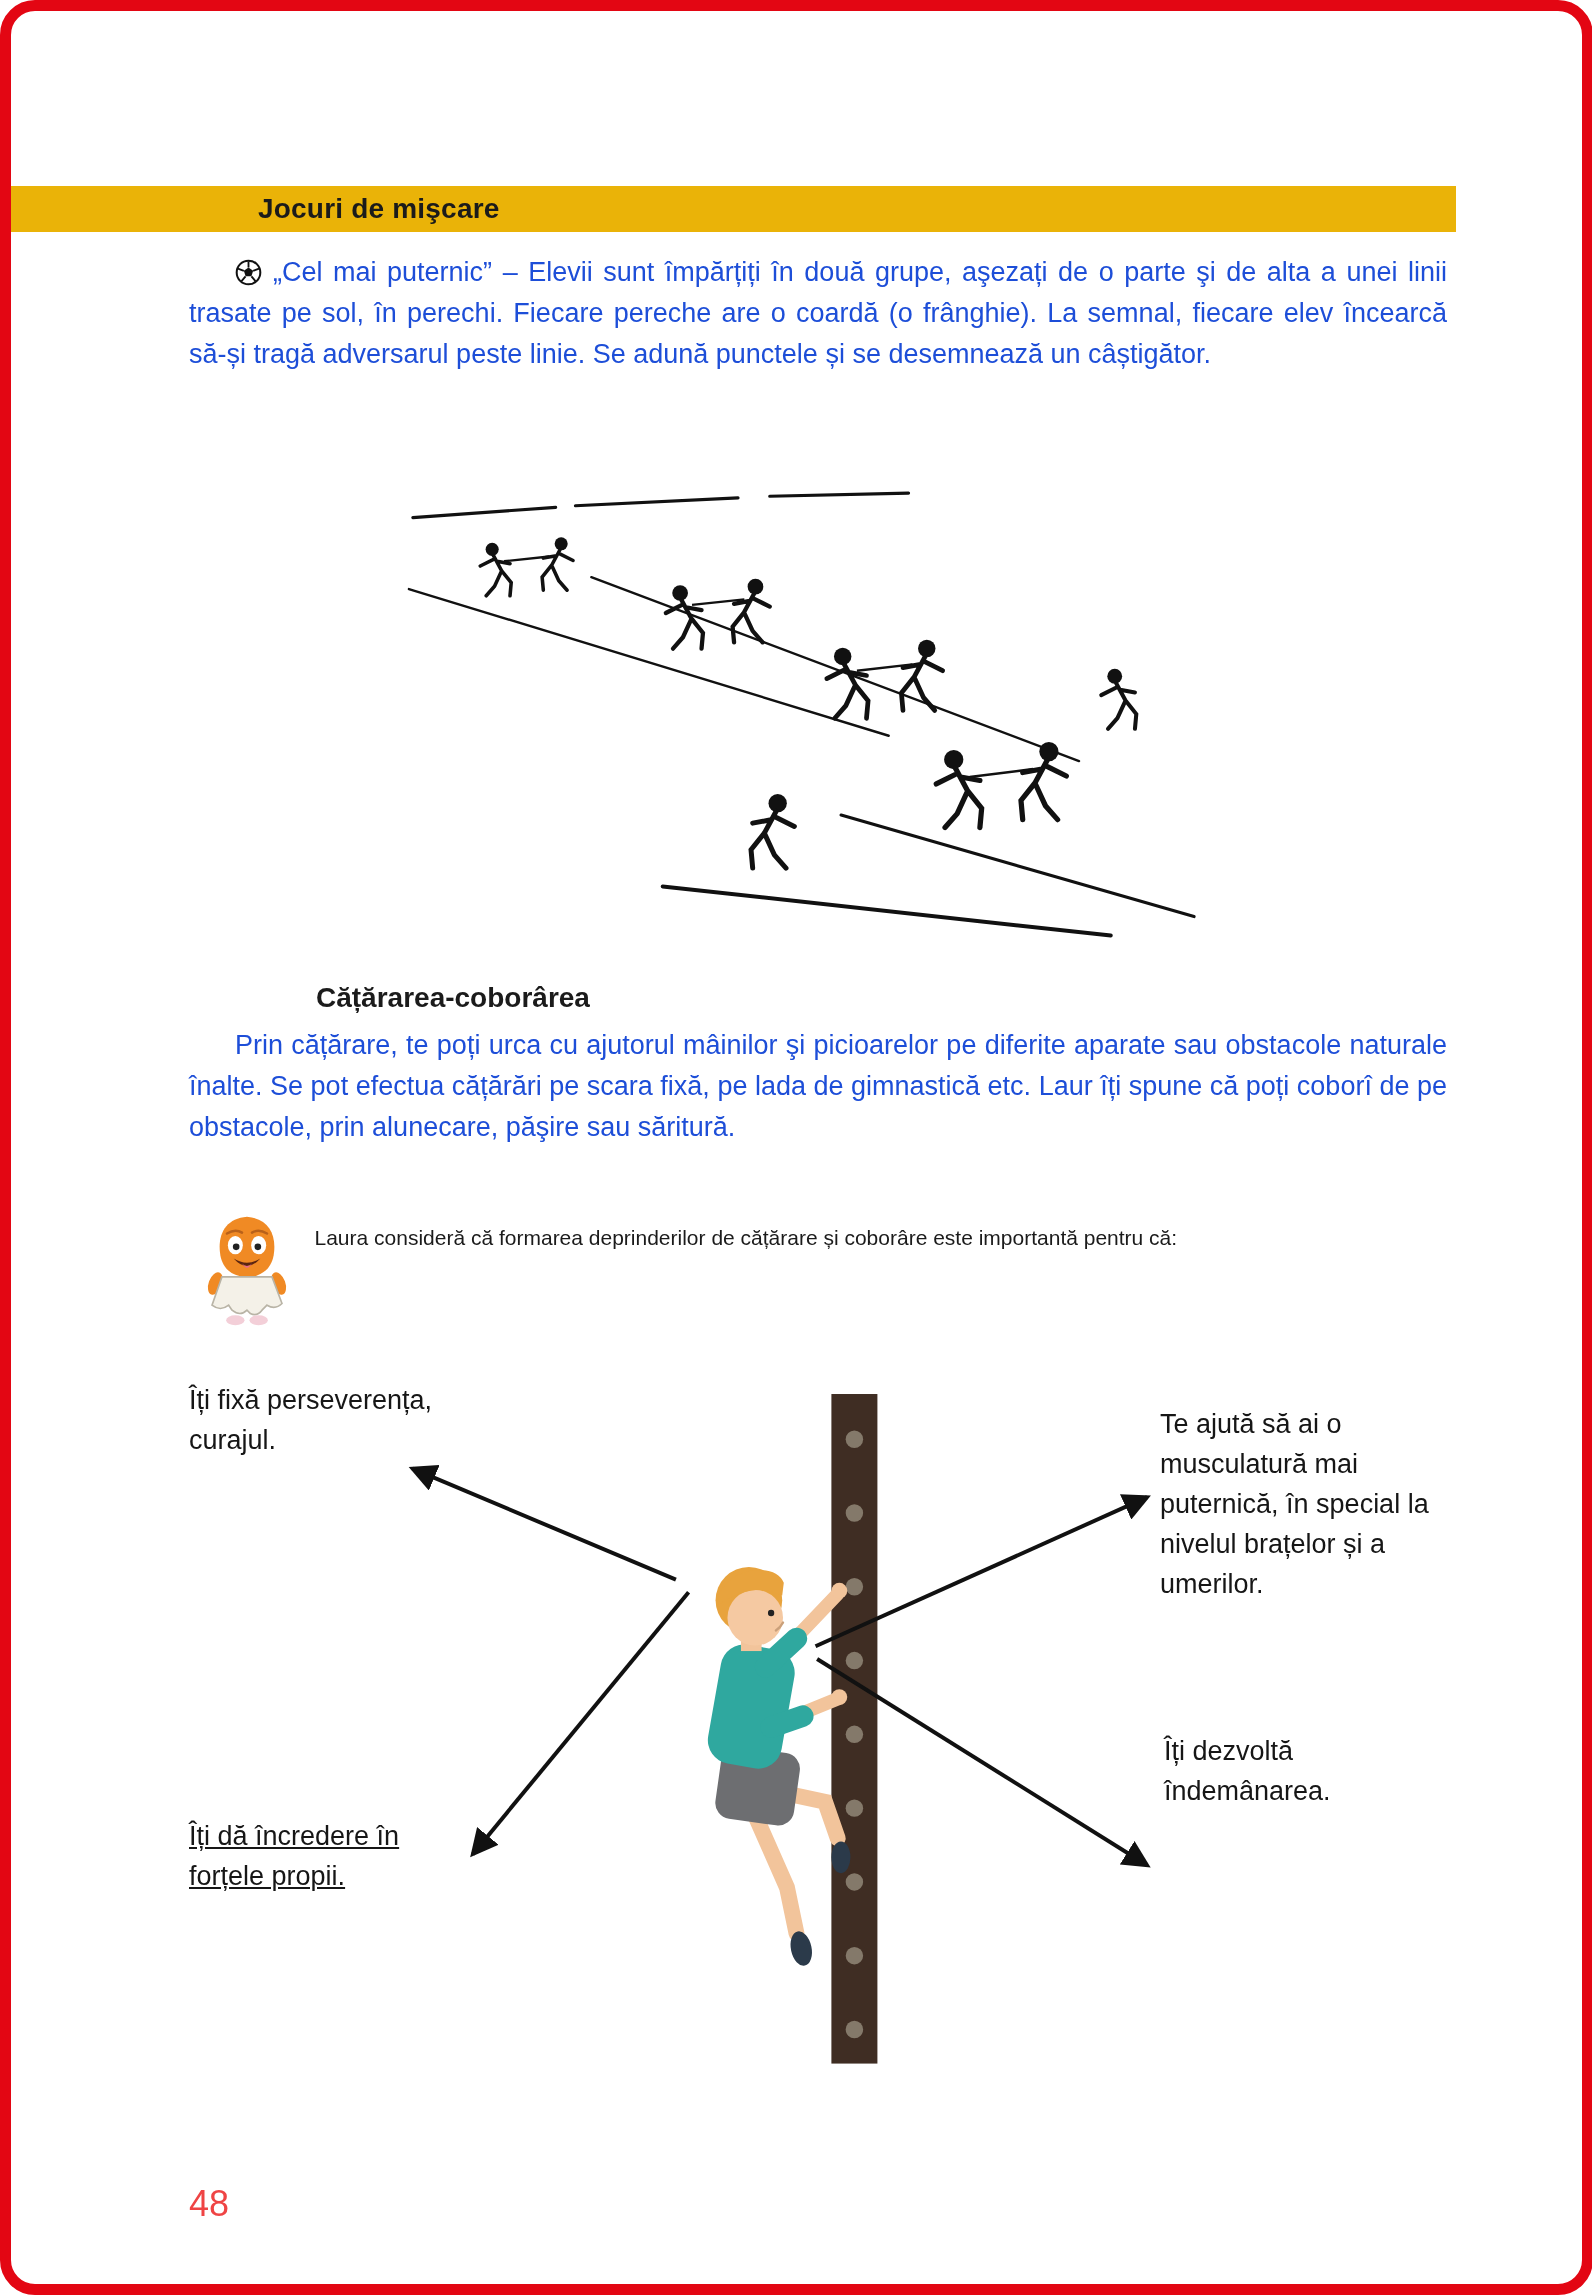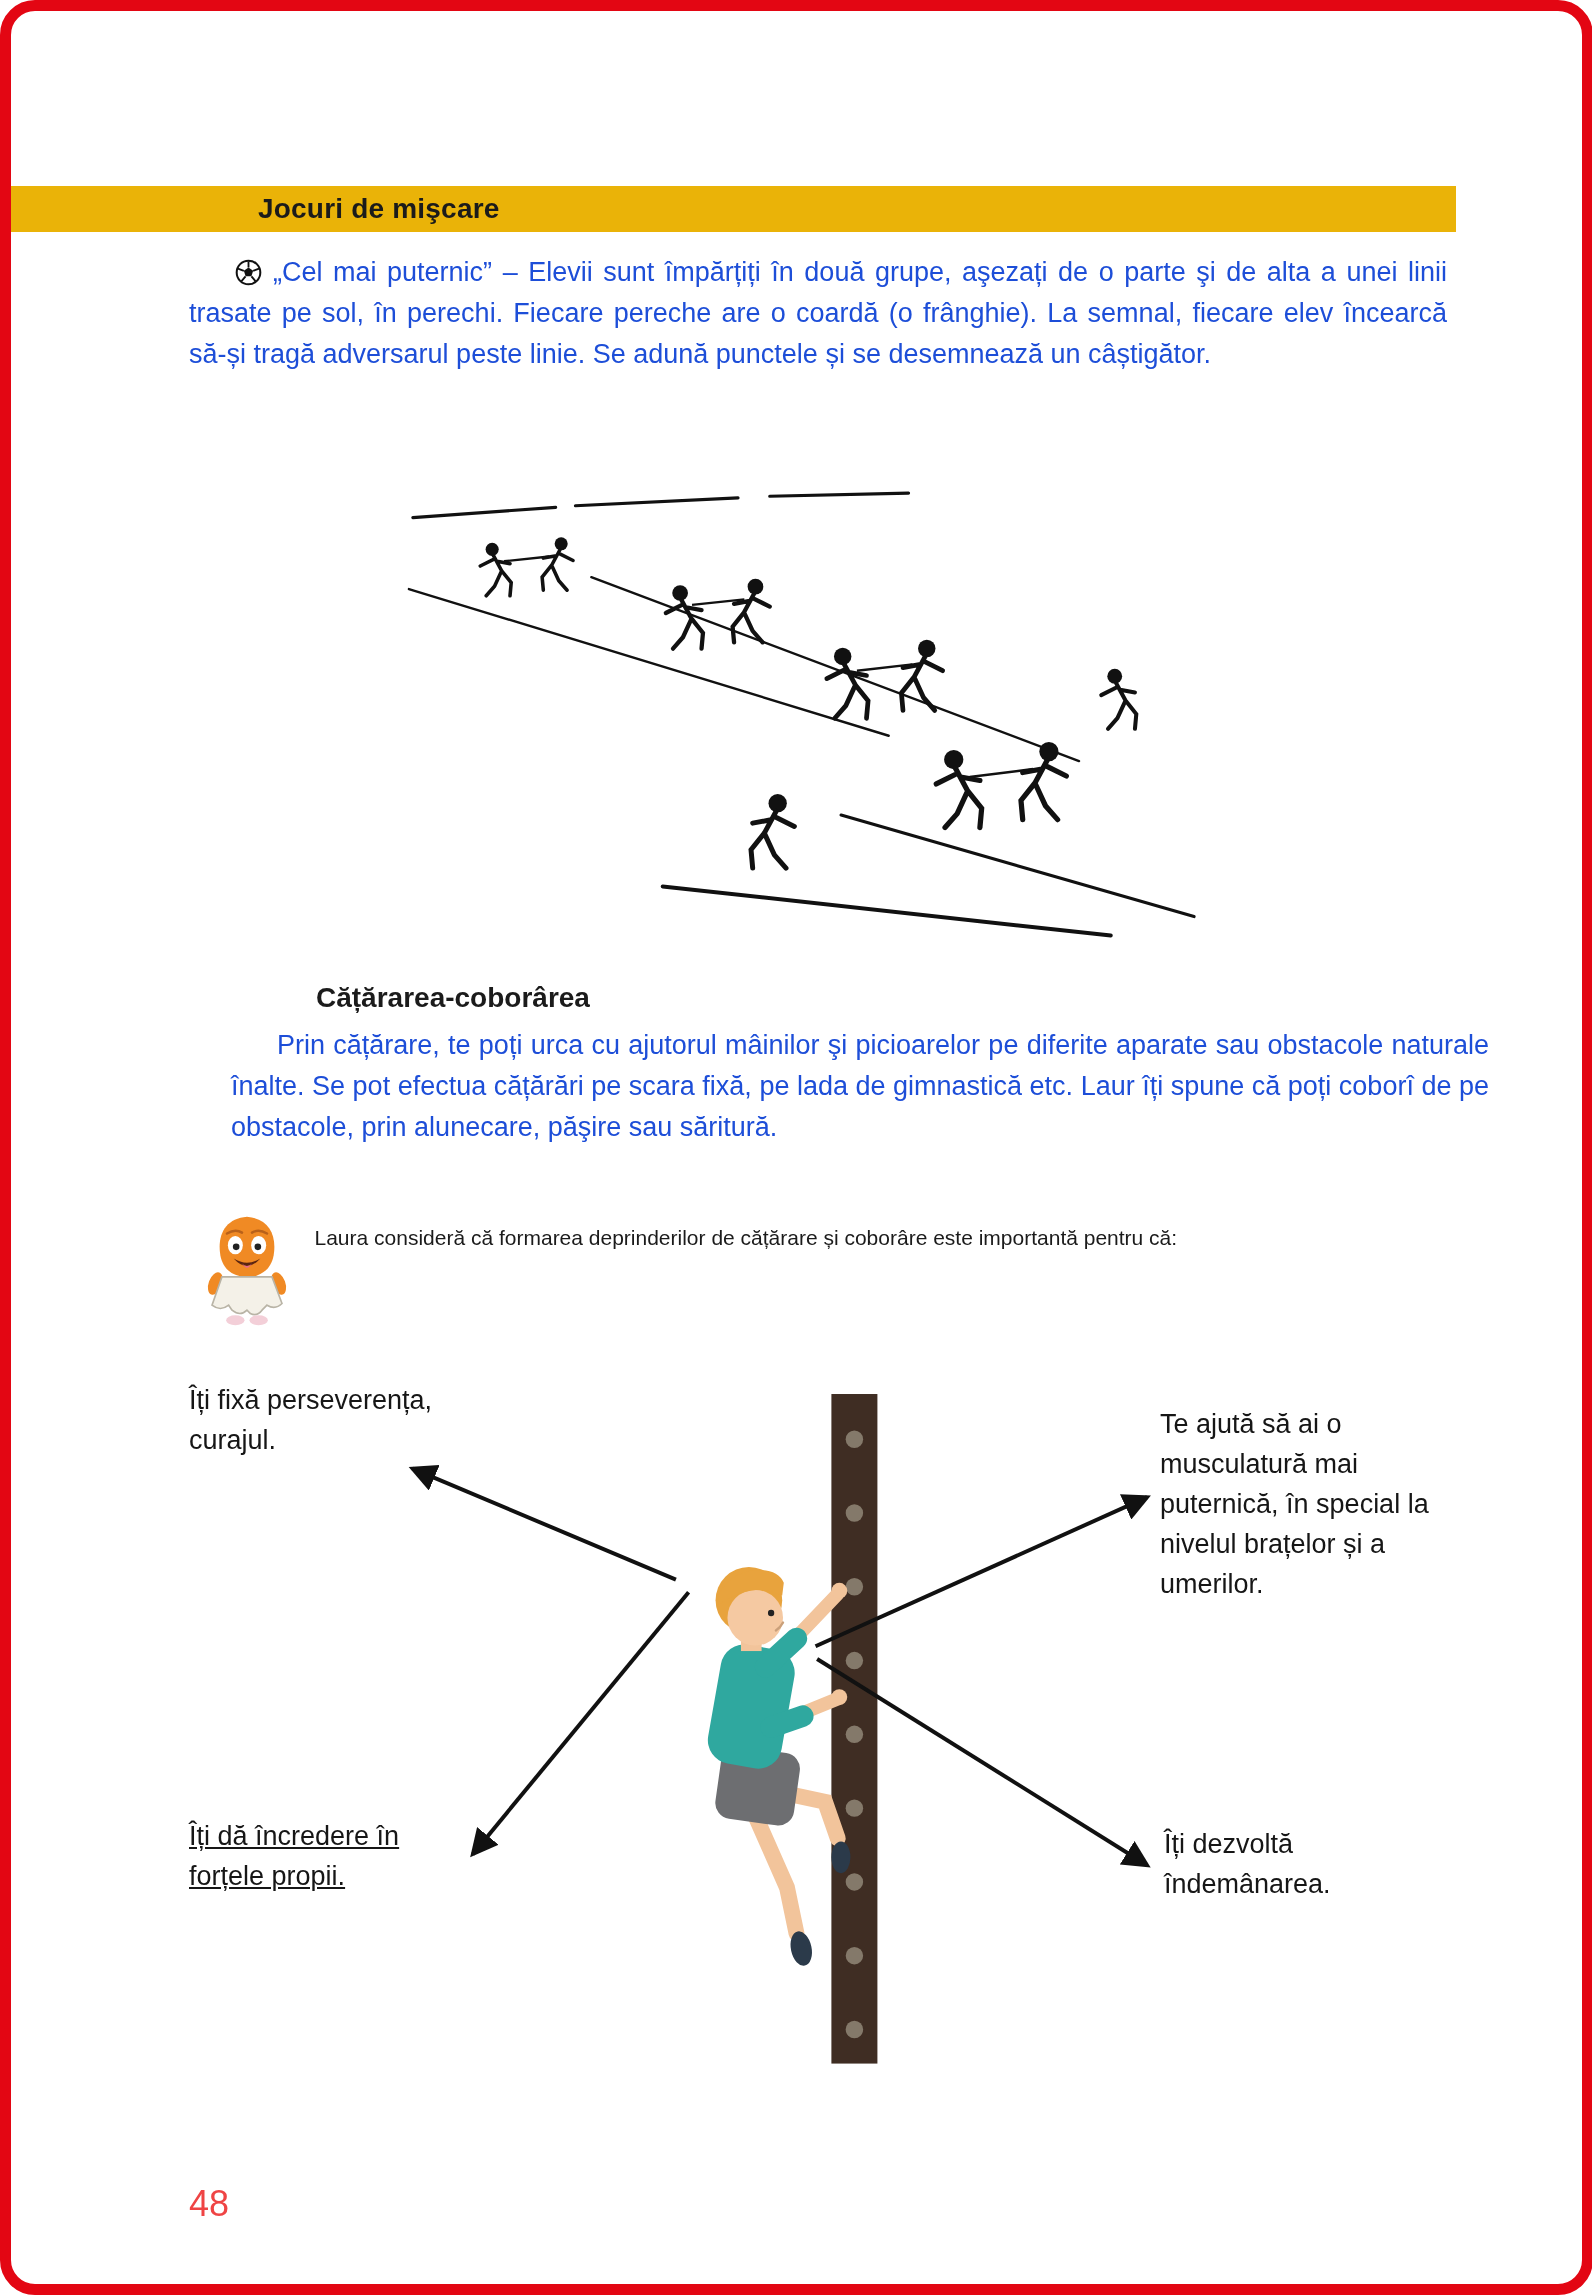--- a/index.html
+++ b/index.html
@@ -41,21 +41,21 @@
   #para1 .indent-spacer { display:inline-block; width:46px; }
   .ball-icon { display:inline-block; vertical-align:-4.8px; margin-right:11px; }
   #sketch {
     position:absolute; left:397px; top:474px;
     width:801px; height:464px;
   }
   .h2 {
     position:absolute; left:316px; top:982px;
     font-size:28px; font-weight:700;
   }
-  #para2 { top:1025px; text-indent:46px;margin-left:42px; }
+  #para2 { top:1025px; text-indent:46px; }
   .mascot-row {
     position:absolute; left:197px; top:1207px;
     width:1252px;
     display:flex; align-items:flex-start;
   }
   .mascot { width:100px; flex:0 0 100px; margin-top:3.2px; }
   .mascot-note {
     flex:1;
     margin-left:17.5px;
     font-size:21px; line-height:41px;
@@ -68,21 +68,21 @@
   }
   .diagram svg.scene { position:absolute; inset:0; }
   .dlabel {
     position:absolute;
     font-size:27px; line-height:40px;
     color:#161616;
   }
   #lbl-tl { left:189px; top:1380px; width:246px; }
   #lbl-tr { left:1160px; top:1404px; width:317px; }
   #lbl-bl { left:189px; top:1816px; width:286px;text-decoration:underline; }
-  #lbl-br { left:1164px; top:1824px; width:270px; }
+  #lbl-br { left:1164px; top:1731px; width:270px; }
   .page-number {
     position:absolute; left:189px; top:2183px;
     font-size:36px; color:#ef4444;
   }
 </style>
 </head>
 <body>
 
 <div class="red-frame"></div>
 

